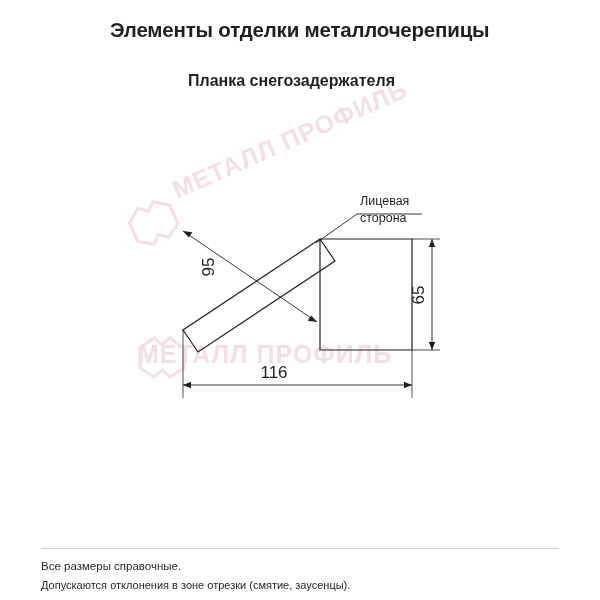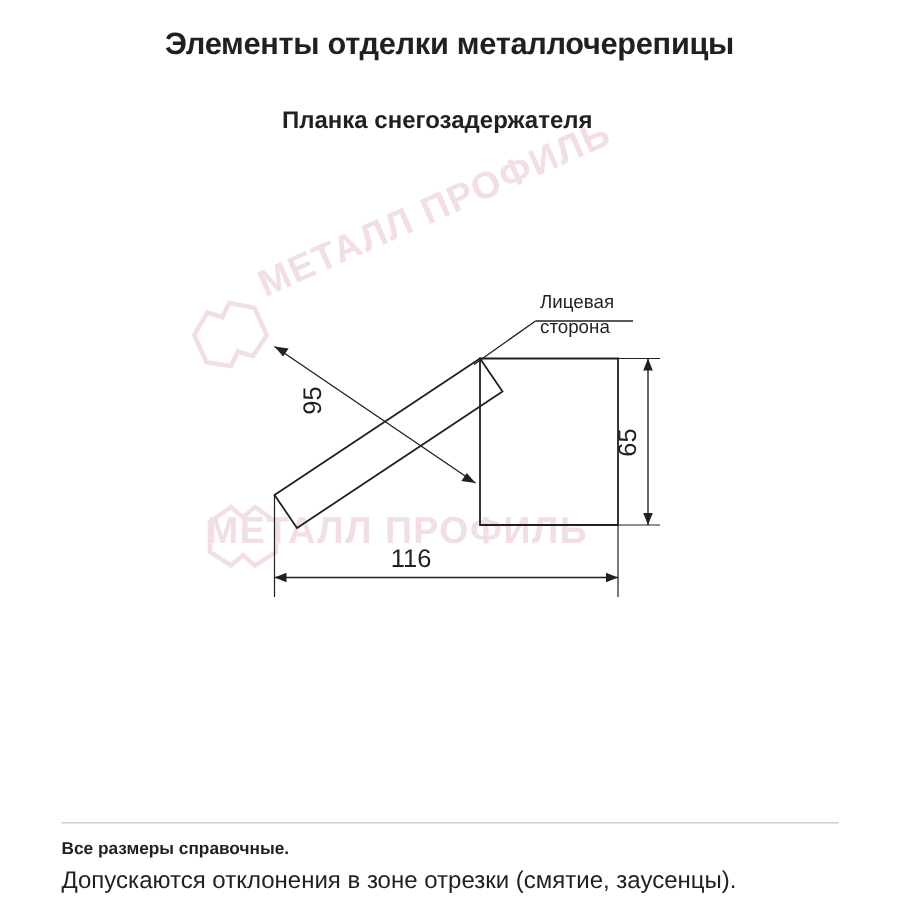--- a/index.html
+++ b/index.html
@@ -66,27 +66,26 @@
     height: 1px;
     background: #d0d0d0;
   }
   .footer .line1 {
     position: absolute;
     left: 41px;
     top: 12px;
     font-size: 11.5px;
     color: #231f20;
     white-space: nowrap;
-    font-weight: bold;
   }
   .footer .line2 {
     position: absolute;
     left: 41px;
     top: 31px;
-    font-size: 16px;
+    font-size: 11px;
     color: #231f20;
     white-space: nowrap;
   }
   .wm {
     position: absolute;
     font-family: "Liberation Sans", sans-serif;
     font-weight: bold;
     color: #f2dfe4;
     letter-spacing: 1px;
     user-select: none;

